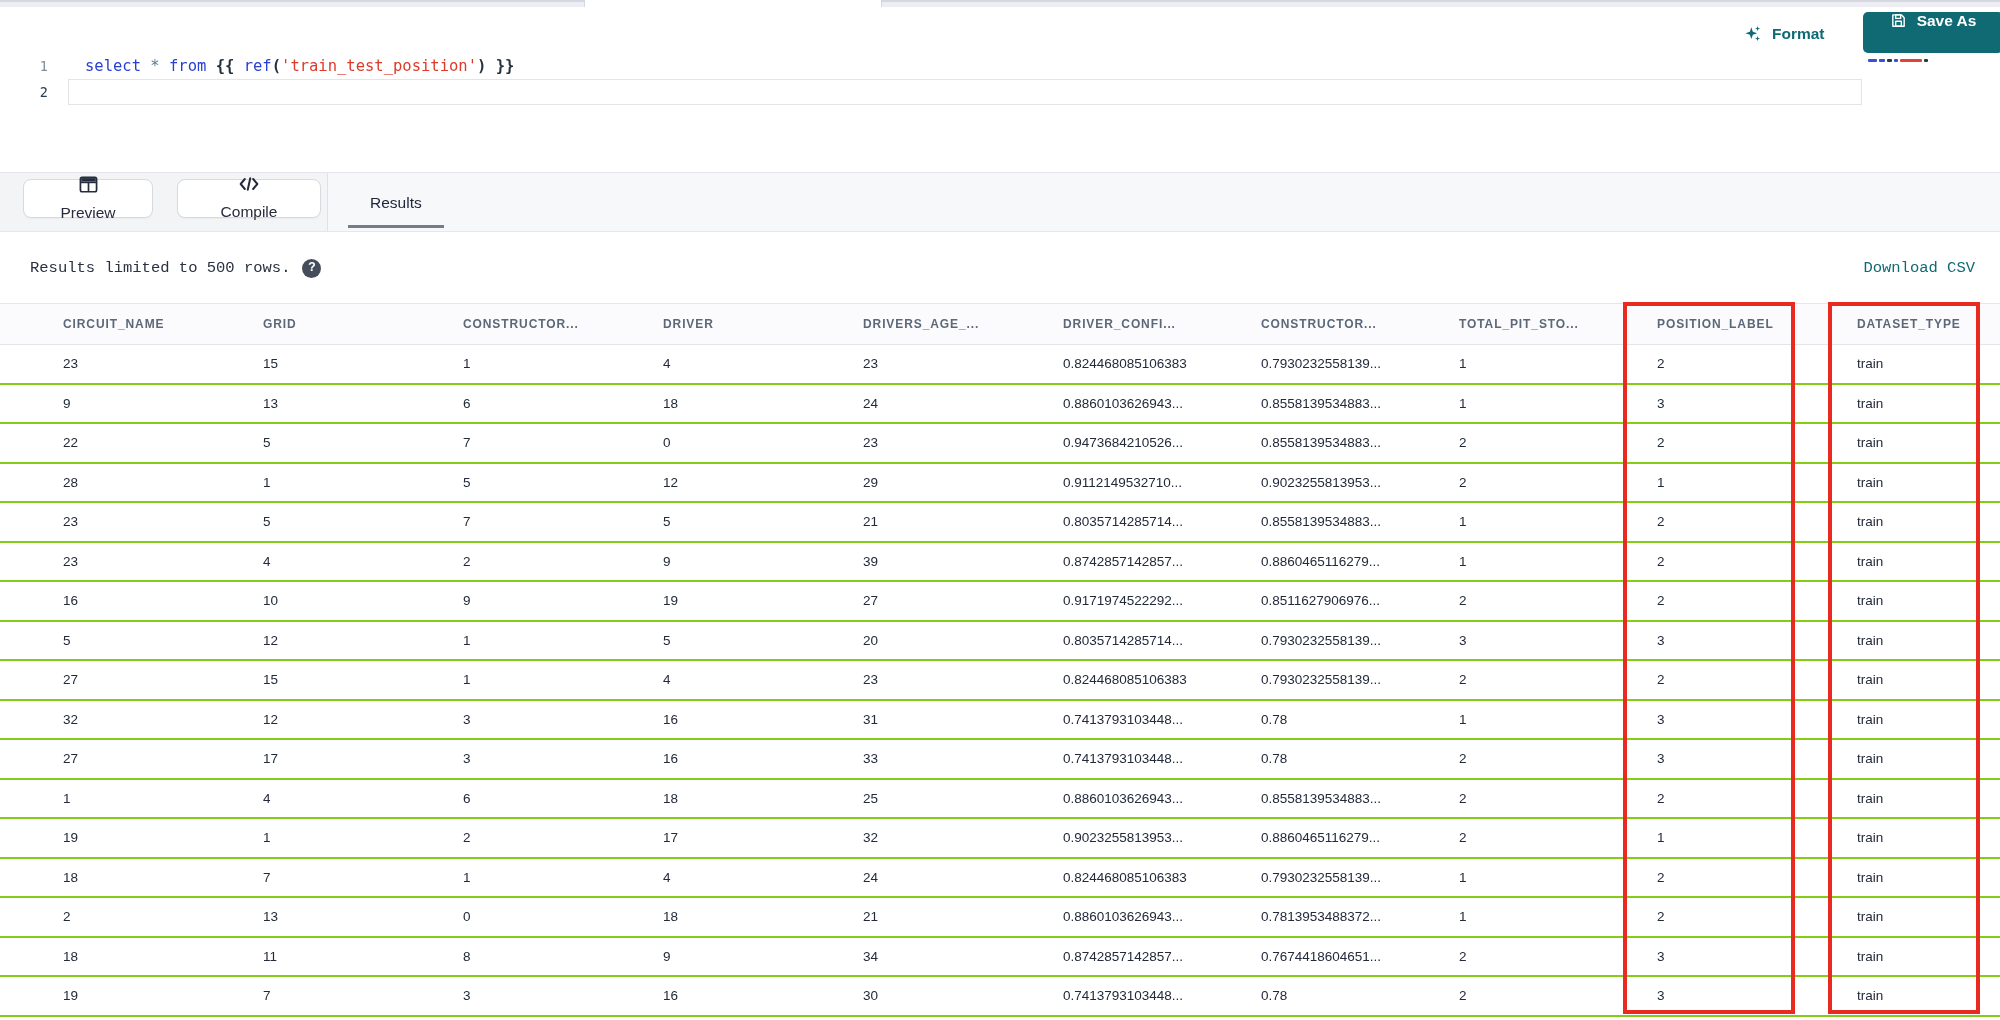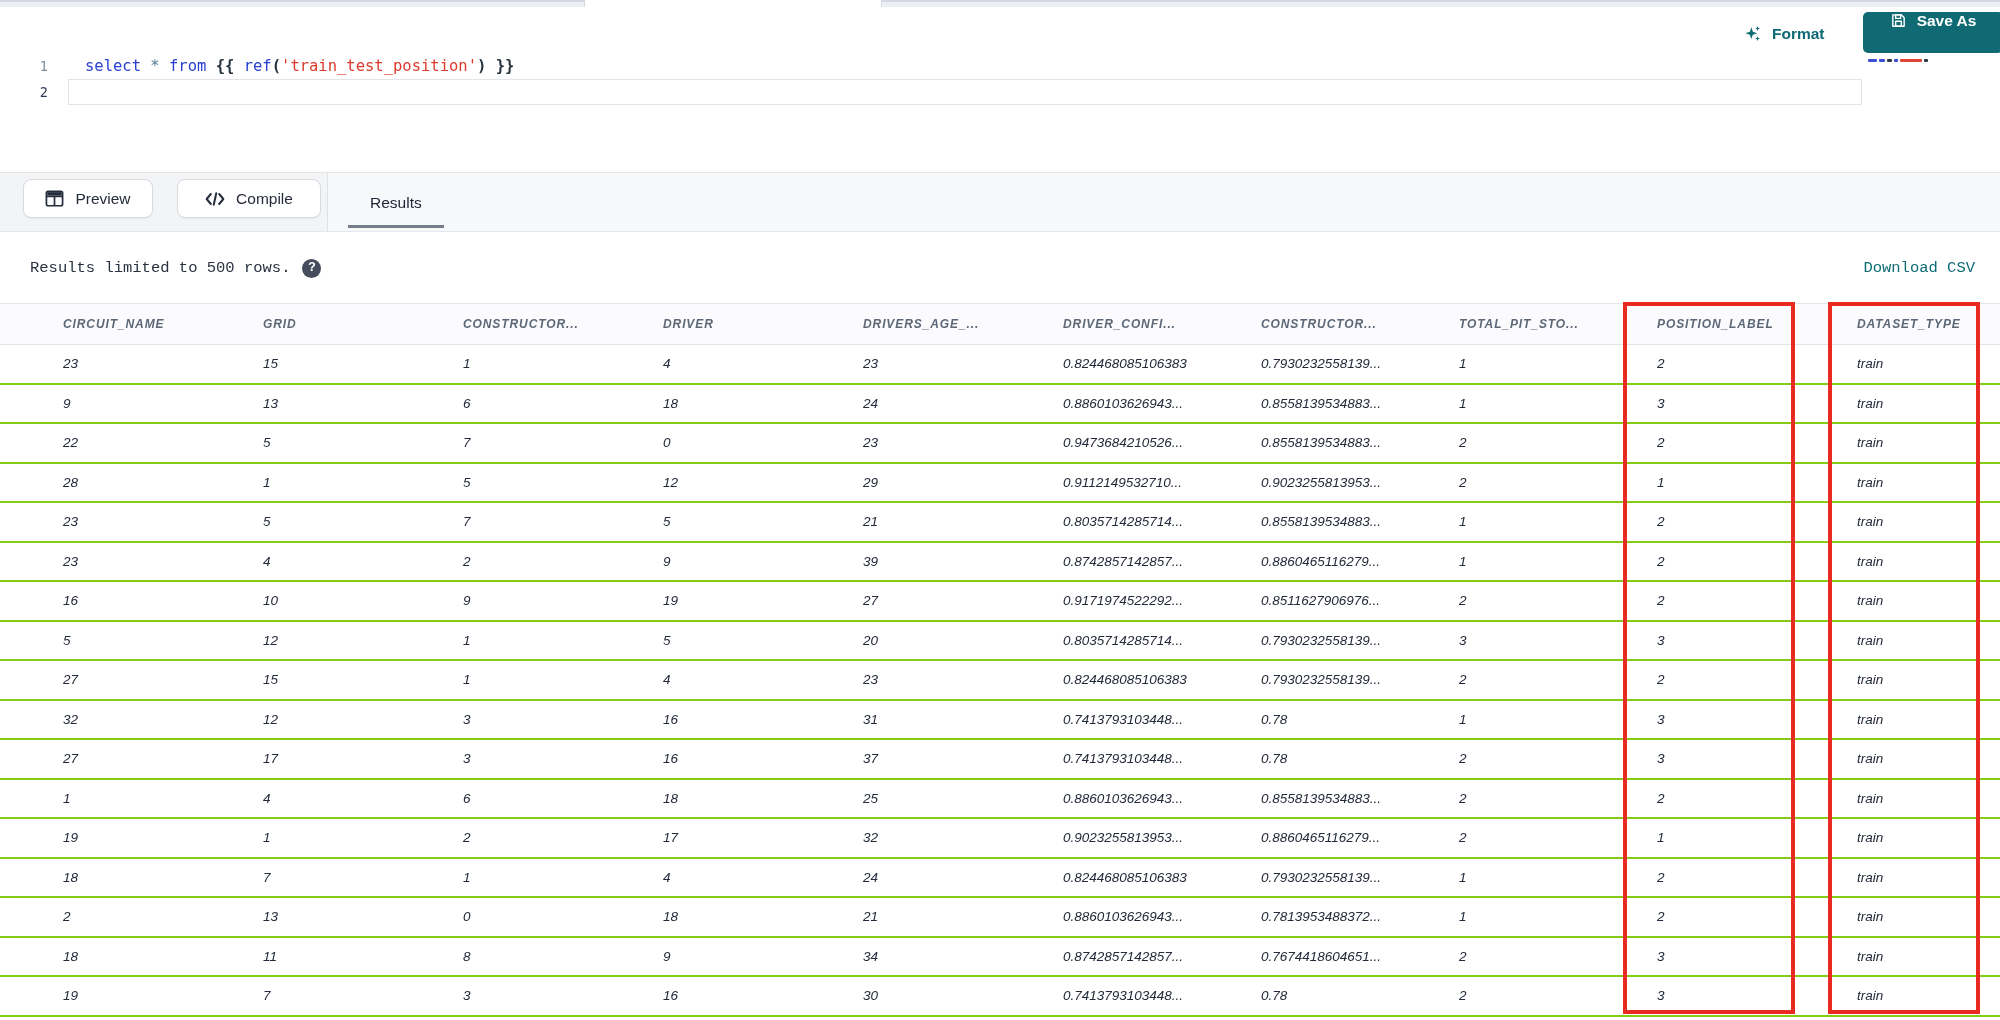--- a/index.html
+++ b/index.html
@@ -44,42 +44,42 @@
   .scroll-marker { position:absolute; left:1995px; top:65px; width:4px; height:10px; background:#5a606c; opacity:.75; }
 
   
   .toolbar { position:absolute; left:0; top:172px; width:2000px; height:60px; background:#f3f4f6;
     border-top:1px solid #e4e5e9; border-bottom:1px solid #e6e7ea; }
   .toolbar .right-bg { position:absolute; left:328px; top:0; right:0; bottom:0; background:#f7f8fa; }
   .toolbar .vdiv { position:absolute; left:327px; top:0; width:1px; height:100%; background:#dfe1e6; }
   .tool-btn { position:absolute; top:6px; height:39px; background:#fff; border:1px solid #d8dade;
     border-radius:8px; display:flex; align-items:center; justify-content:center; gap:11px;
     font-size:15.5px; color:#252c3b; font-weight:500; cursor:pointer;
-    font-family:"Liberation Sans", sans-serif; box-shadow:0 1px 1px rgba(20,25,40,.04); }
+    font-family:"Liberation Sans", sans-serif; box-shadow:0 1px 1px rgba(20,25,40,.04);flex-direction:column; }
   .preview-btn { left:23px; width:130px; }
   .compile-btn { left:164px; width:144px;margin-left:13px; }
 
   .tabs-row { position:absolute; left:348px; top:0; height:59px; display:flex; }
   .tab { position:relative; height:100%; display:flex; align-items:center; padding:0 22px;
     font-size:15.5px; color:#20273a; cursor:pointer; }
   .tab.active { font-weight:500; }
   .tab.active::after { content:""; position:absolute; left:0; right:0; bottom:4px; height:3px;
     background:#767d8a; }
 
   
   .results-bar { position:absolute; left:0; top:233px; width:2000px; height:70px; background:#fff;
     display:flex; align-items:center; padding:0 25px 0 30px;font-family:Liberation Mono, monospace; }
   .results-info { font-size:15.5px; color:#2a3140; }
   .help-icon { width:19px; height:19px; border-radius:50%; background:#454c5c; color:#fff;
     font-size:12.5px; font-weight:700; display:flex; align-items:center; justify-content:center;
     margin-left:12px; cursor:pointer; }
   .download-link { margin-left:auto; font-size:15.5px; color:#0f6a74; cursor:pointer; text-decoration:none; }
 
   
-  .table-wrap { position:absolute; left:0; top:303px; width:2000px; height:717px; overflow:hidden;font-style:italic; }
+  .table-wrap { position:absolute; left:0; top:303px; width:2000px; height:717px; overflow:hidden; }
   .t-grid-row { display:grid; grid-template-columns:243px 200px 200px 200px 200px 198px 198px 198px 200px 1fr; }
   .t-head { height:42px; background:#fbfbfd; border-top:1px solid #e6e7ea; border-bottom:1px solid #e4e5e9; }
   .t-head .t-cell { font-size:12px; font-weight:700; letter-spacing:.9px; color:#5c6878; }
   .t-row { height:39.5px; background:#fff; border-bottom:2px solid #84cc16; }
   .t-row .t-cell { font-size:13.5px; color:#232a39; }
   .t-cell { display:flex; align-items:center; padding-left:20px; overflow:hidden; white-space:nowrap; }
   .t-cell:first-child { padding-left:63px; }
 
   
   .hl-box { position:absolute; border:4px solid #e92a20; background:transparent; z-index:6; }
@@ -316,21 +316,21 @@
         <div class="t-cell">0.78</div>
         <div class="t-cell">1</div>
         <div class="t-cell">3</div>
         <div class="t-cell">train</div>
       </div>
       <div class="t-grid-row t-row">
         <div class="t-cell">27</div>
         <div class="t-cell">17</div>
         <div class="t-cell">3</div>
         <div class="t-cell">16</div>
-        <div class="t-cell">37</div>
+        <div class="t-cell">33</div>
         <div class="t-cell">0.7413793103448...</div>
         <div class="t-cell">0.78</div>
         <div class="t-cell">2</div>
         <div class="t-cell">3</div>
         <div class="t-cell">train</div>
       </div>
       <div class="t-grid-row t-row">
         <div class="t-cell">1</div>
         <div class="t-cell">4</div>
         <div class="t-cell">6</div>

